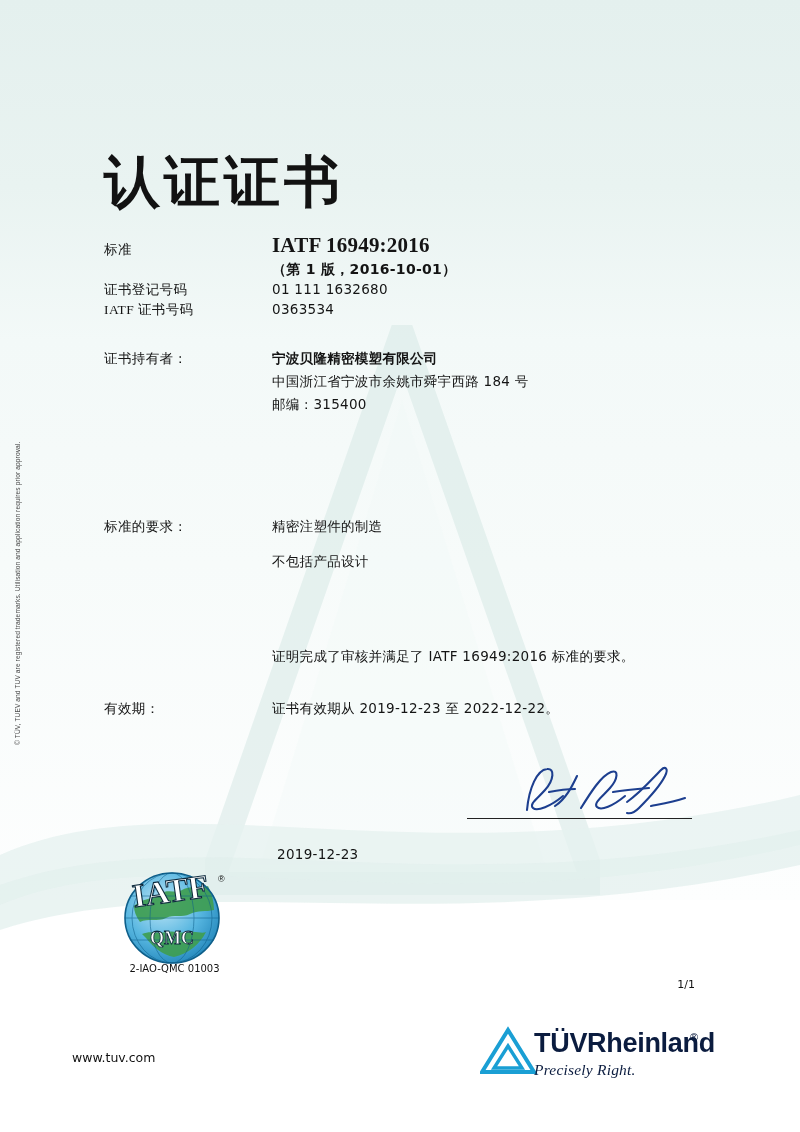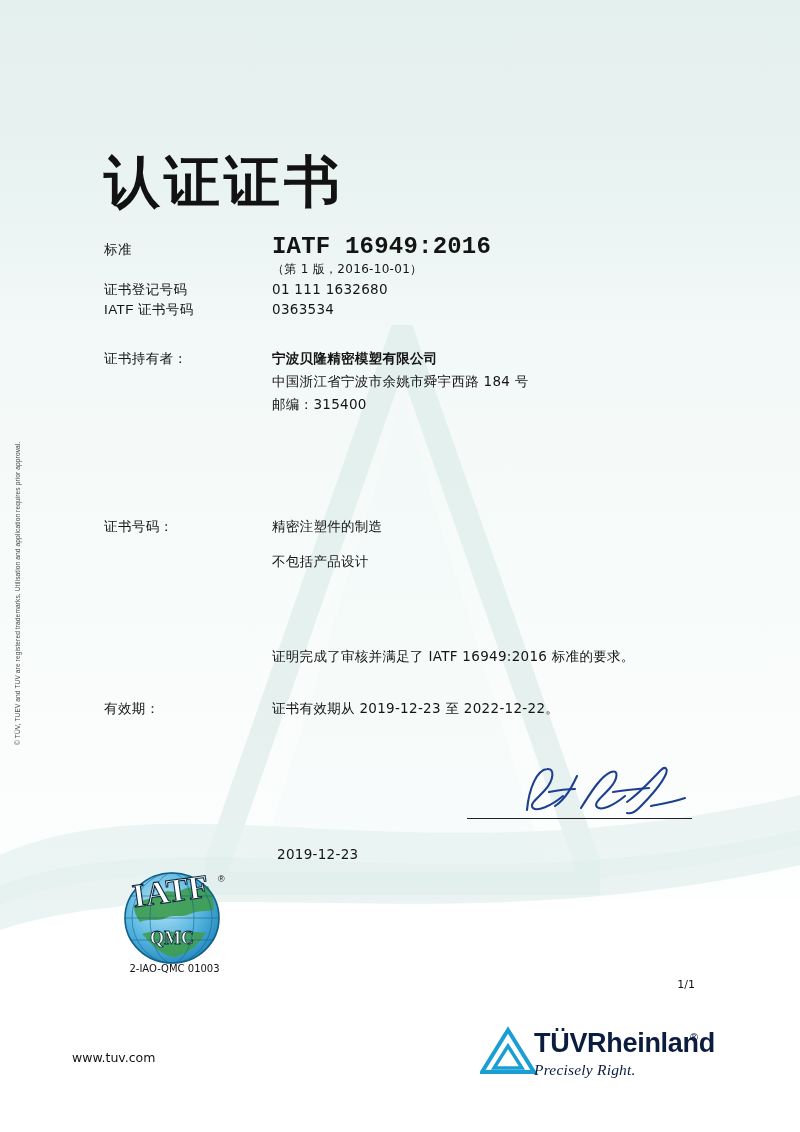--- a/index.html
+++ b/index.html
@@ -95,43 +95,43 @@
     font-weight: bold;
     letter-spacing: 4px;
     color: #121212;
     font-family: "DejaVu Sans", sans-serif;
   }
 
   .label {
     position: absolute;
     font-size: 13.5px;
     color: #141414;
-    font-family: Liberation Sans, sans-serif;
+    font-family: Liberation Serif, serif;
     letter-spacing: 0.4px;
   }
   .value {
     position: absolute;
     font-size: 13.5px;
     color: #141414;
     font-family: "DejaVu Sans", sans-serif;
     letter-spacing: 0.3px;
   }
 
   .lbl-standard { left: 104px; top: 241px; }
   .std-name {
     left: 272px; top: 233px;
-    font-size: 24px;
+    font-size: 21px;
     font-weight: bold;
     letter-spacing: 0.2px;
-    font-family: Liberation Mono, monospace;
+    font-family: Liberation Serif, serif;
   }
   .std-sub {
     left: 272px; top: 261px;
-    font-size: 12px;
-    font-weight: normal;
+    font-size: 14px;
+    font-weight: bold;
     font-family: "DejaVu Sans", sans-serif;
   }
 
   .lbl-regno { left: 104px; top: 281px; }
   .val-regno { left: 272px; top: 281px; }
   .lbl-iatfno { left: 104px; top: 301px; }
   .val-iatfno { left: 272px; top: 301px; }
 
   .lbl-holder { left: 104px; top: 350px; }
   .val-holder1 { left: 272px; top: 350px; font-weight: bold; }
@@ -295,21 +295,21 @@
     <div class="value val-regno">01 111 1632680</div>
 
     <div class="label lbl-iatfno">IATF 证书号码</div>
     <div class="value val-iatfno">0363534</div>
 
     <div class="label lbl-holder">证书持有者：</div>
     <div class="value val-holder1">宁波贝隆精密模塑有限公司</div>
     <div class="value val-holder2">中国浙江省宁波市余姚市舜宇西路 184 号</div>
     <div class="value val-holder3">邮编：315400</div>
 
-    <div class="label lbl-scope">证书号码：</div>
+    <div class="label lbl-scope">标准的要求：</div>
     <div class="value val-scope1">精密注塑件的制造</div>
     <div class="value val-scope2">不包括产品设计</div>
 
     <div class="value val-statement">证明完成了审核并满足了 IATF 16949:2016 标准的要求。</div>
 
     <div class="label lbl-validity">有效期：</div>
     <div class="value val-validity">证书有效期从 2019-12-23 至 2022-12-22。</div>
 
     <div class="value issue-date">2019-12-23</div>
 

